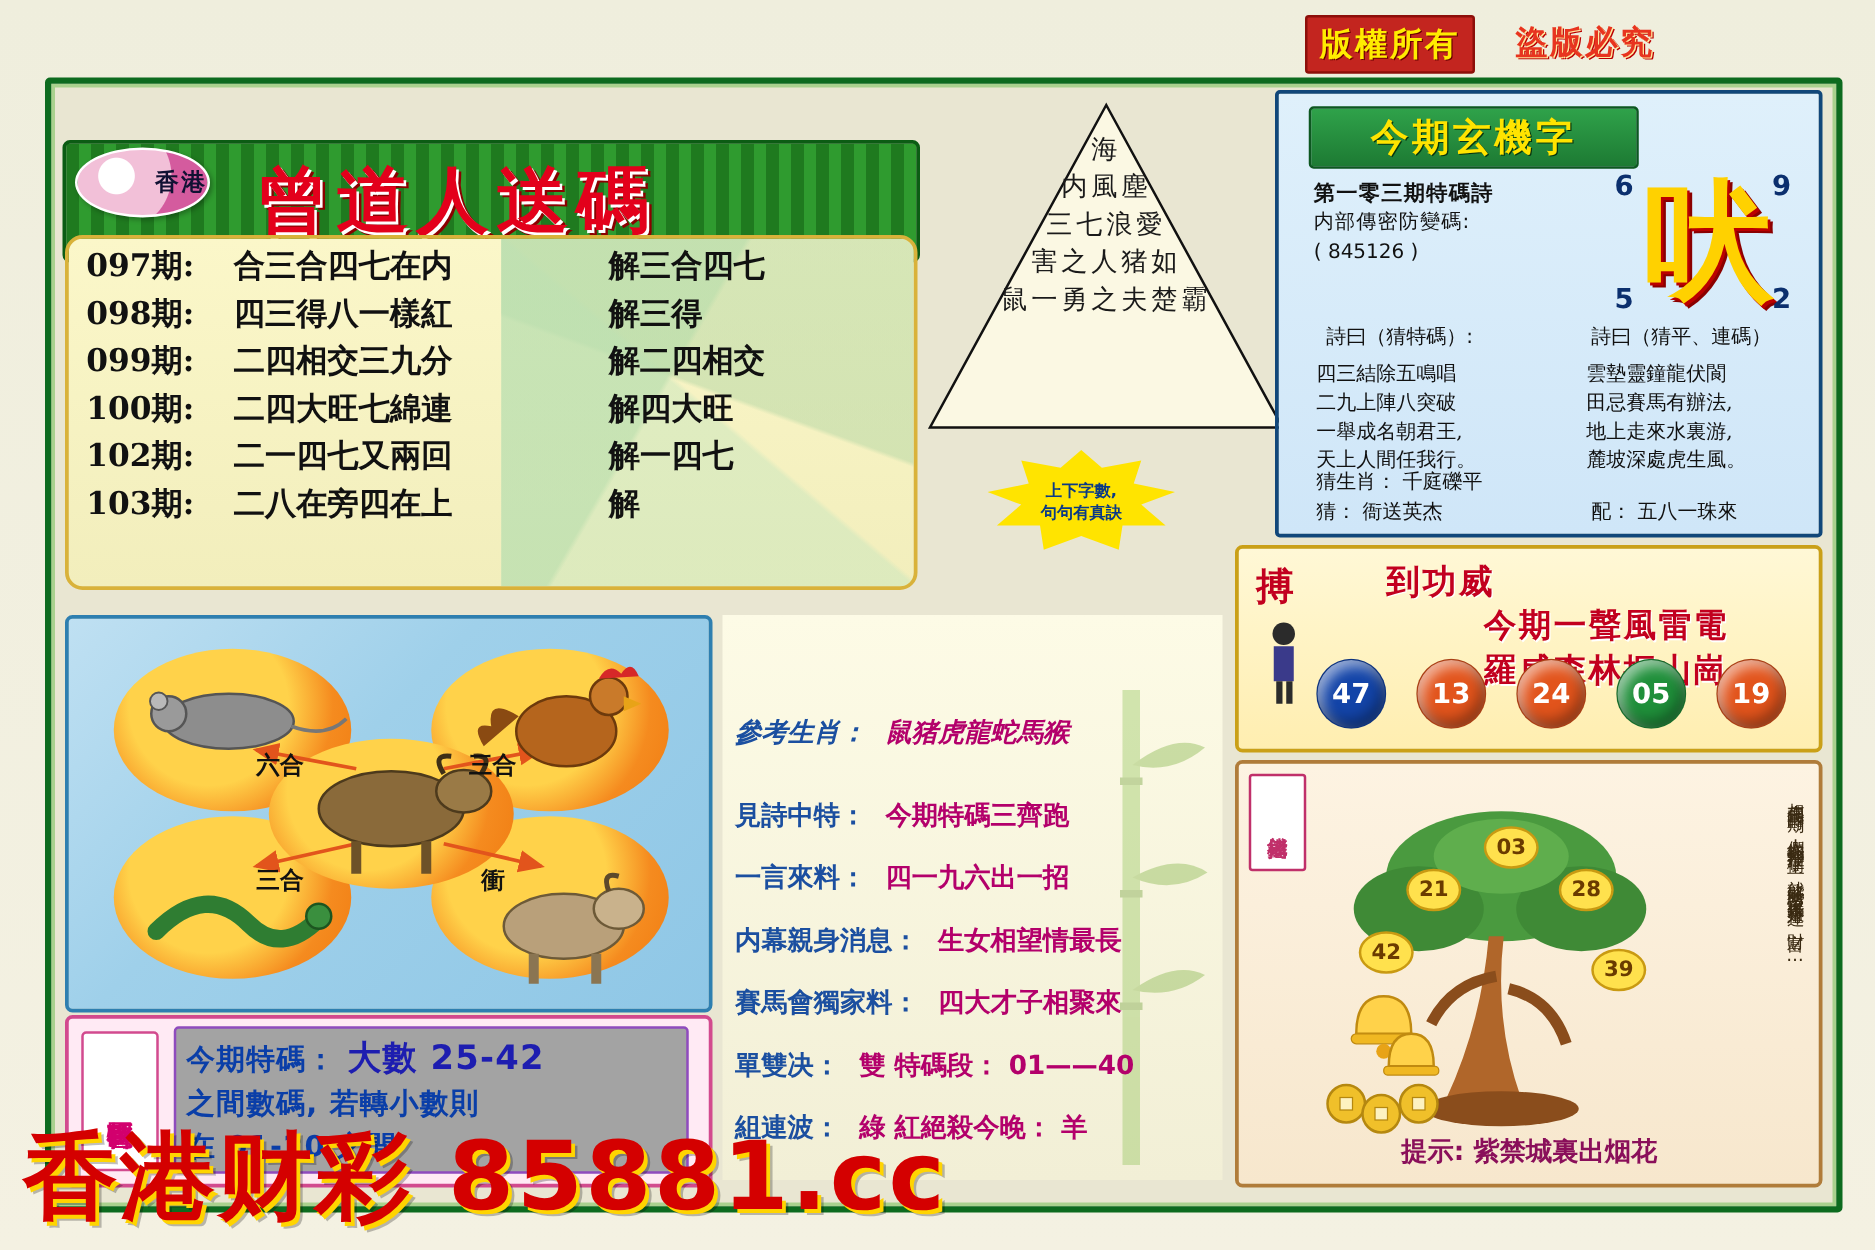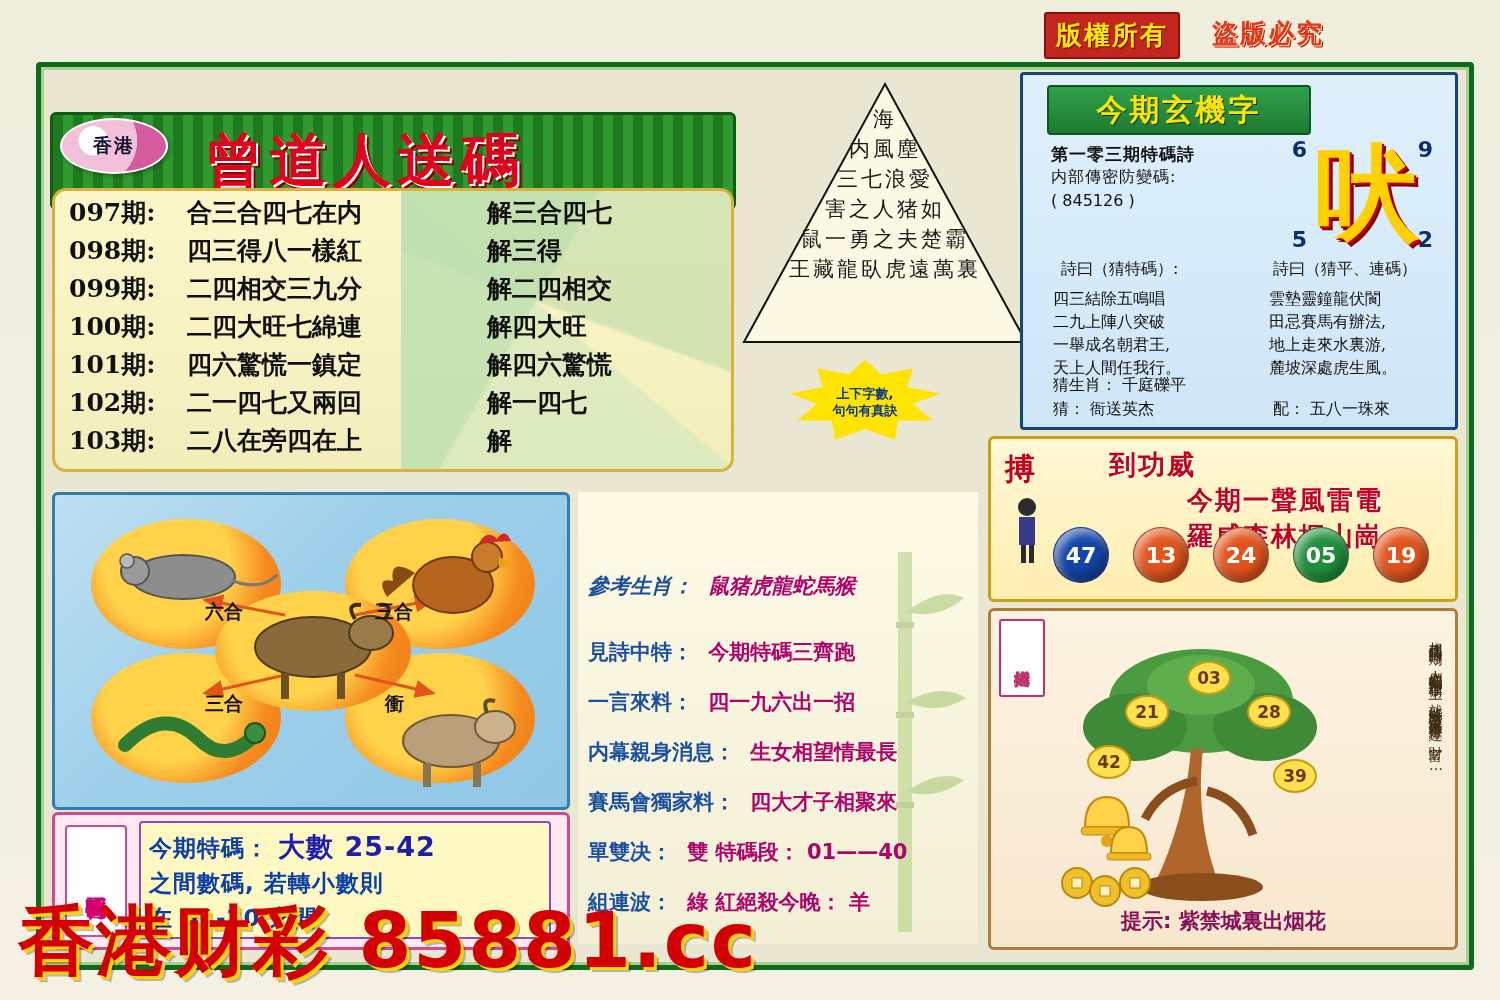--- a/index.html
+++ b/index.html
@@ -33,21 +33,21 @@
   .title-box{
     position:absolute;left:50px;top:72px;width:680px;height:92px;
     background:repeating-linear-gradient(90deg,#1f7a1f 0 10px,#2f9b2f 10px 20px);
     border:3px solid #0c5c14;border-radius:6px;
     display:flex;align-items:center;margin-top:40px;
   }
   .hk-badge{
     position:absolute;left:60px;top:118px;width:104px;height:52px;
     background:radial-gradient(circle at 30% 40%,#fff 0 18%,#f2c0d8 19% 55%,#d45b9e 56% 100%);
     border-radius:50%;border:2px solid #fff;
-    display:flex;align-items:center;justify-content:center;
+    display:flex;align-items:center;justify-content:flex-end;
     box-shadow:2px 2px 4px rgba(0,0,0,.3);
   }
   .hk-badge span{font-size:19px;font-weight:bold;color:#113;letter-spacing:2px;}
   .main-title{
     margin-left:152px;font-size:58px;font-weight:bold;color:#e3001b;
     letter-spacing:6px;
     text-shadow:2px 2px 0 #fff,4px 4px 0 #8b0000;
     font-family:"DejaVu Sans",sans-serif;
   }
   
@@ -140,21 +140,21 @@
     position:absolute;left:52px;top:812px;width:512px;height:132px;
     background:#ffeaf4;border:3px solid #d24a8e;border-radius:6px;
   }
   .sbox-tag{
     position:absolute;left:10px;top:10px;width:58px;height:108px;
     background:#fff;border:2px solid #d24a8e;border-radius:4px;
     display:flex;flex-direction:column;align-items:center;justify-content:center;
     font-size:21px;font-weight:bold;color:#d2006e;line-height:26px;
   }
   .sbox-body{position:absolute;left:84px;top:6px;width:412px;height:118px;
-    border:2px solid #8f4bbd;background:#fef9c3;border-radius:4px;padding:6px 8px;box-sizing:border-box;}
+    border:2px solid #8f4bbd;background:#a3a3a3;border-radius:4px;padding:6px 8px;box-sizing:border-box;}
   .sb-line{font-size:23px;font-weight:bold;color:#0a3ea8;line-height:35px;letter-spacing:1px;}
   .sb-line .big{font-size:27px;color:#1d1db0;}
   
   .pred{
     position:absolute;left:578px;top:492px;width:400px;height:452px;
     background:linear-gradient(180deg,#fdfbe6 0%,#f2efd6 100%);
     overflow:hidden;
   }
   .pred-title{
     position:absolute;left:12px;top:22px;font-size:38px;font-weight:bold;
@@ -248,25 +248,20 @@
     </div>
     <div class="verse-row">
       <span class="num">099期:</span>
       <span class="txt">二四相交三九分</span>
       <span class="ans">解二四相交</span>
     </div>
     <div class="verse-row">
       <span class="num">100期:</span>
       <span class="txt">二四大旺七綿連</span>
       <span class="ans">解四大旺</span>
-    </div>
-    <div class="verse-row">
-      <span class="num">101期:</span>
-      <span class="txt">四六驚慌一鎮定</span>
-      <span class="ans">解四六驚慌</span>
     </div>
     <div class="verse-row">
       <span class="num">102期:</span>
       <span class="txt">二一四七又兩回</span>
       <span class="ans">解一四七</span>
     </div>
     <div class="verse-row">
       <span class="num">103期:</span>
       <span class="txt">二八在旁四在上</span>
       <span class="ans">解</span>
@@ -276,21 +271,20 @@
   <div class="tri">
     <svg width="290" height="270">
       <polygon points="145,6 286,264 4,264" fill="#fbf8e3" stroke="#111" stroke-width="2"></polygon>
     </svg>
     <div class="lines">
       <div>海</div>
       <div>内風塵</div>
       <div>三七浪愛</div>
       <div>害之人猪如</div>
       <div>鼠一勇之夫楚霸</div>
-      <div>王藏龍臥虎遠萬裏</div>
     </div>
   </div>
   <div class="star">
     <div>上下字數,</div>
     <div>句句有真訣</div>
   </div>
 
   <div class="xuan">
     <div class="xuan-title">今期玄機字</div>
     <div class="xuan-sub">第一零三期特碼詩</div>

